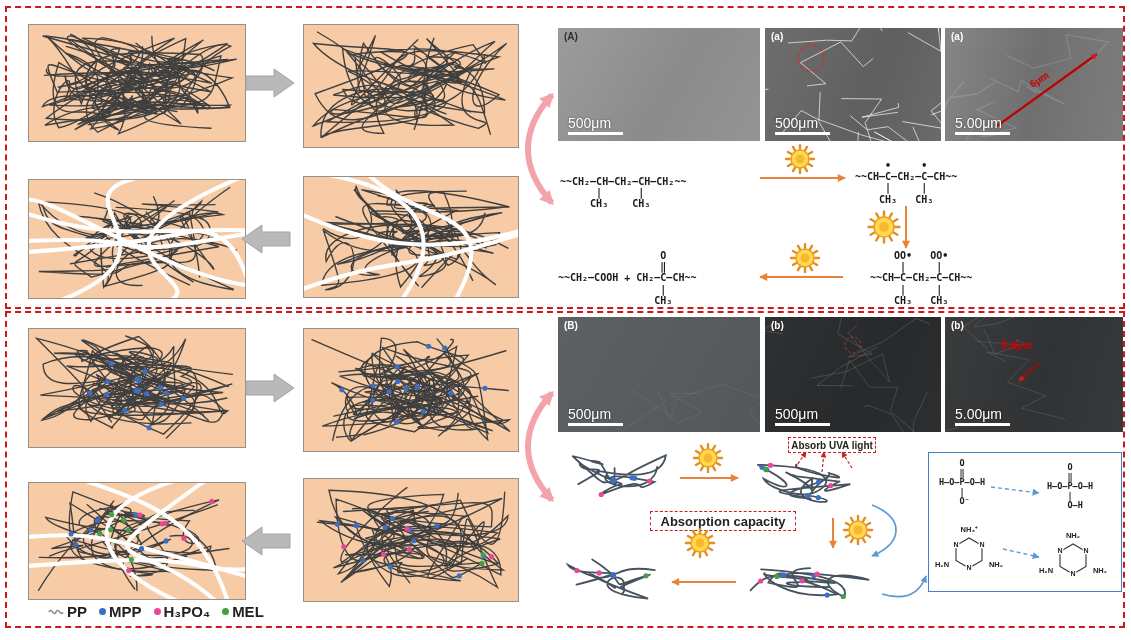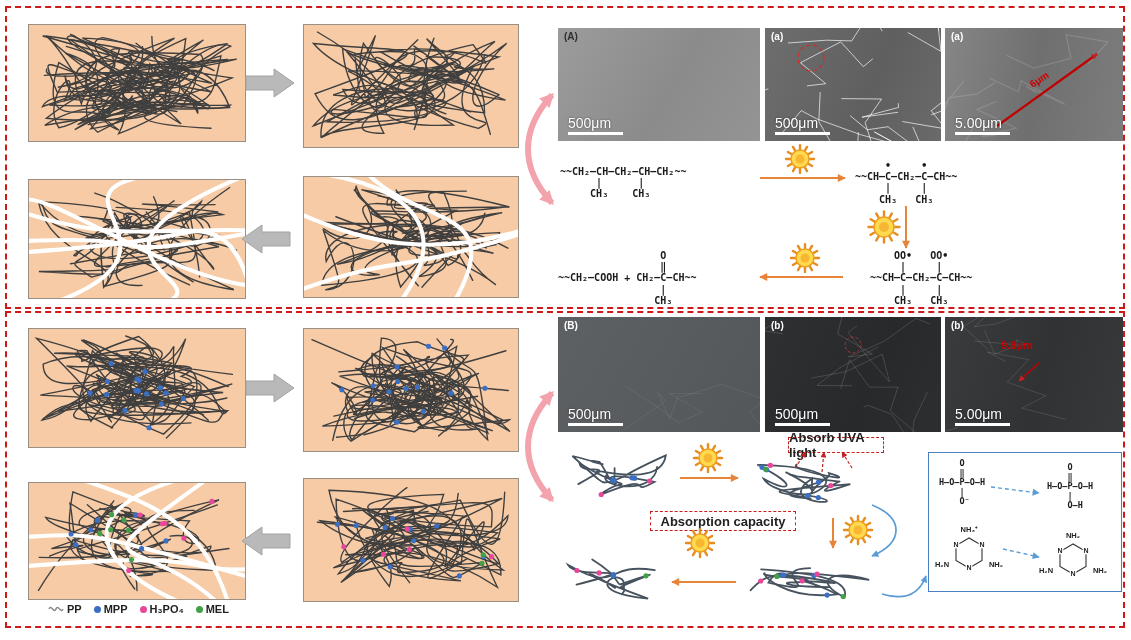--- a/index.html
+++ b/index.html
@@ -19,21 +19,21 @@
   .bga1{background:linear-gradient(110deg,#6e6e6e,#5f5f5f 60%,#6a6a6a)}
   .bga2{background:linear-gradient(100deg,#868686,#6f6f6f 50%,#7d7d7d)}
   .bgB{background:linear-gradient(120deg,#5e6164,#54575a)}
   .bgb1{background:linear-gradient(115deg,#2f3032,#28292b 60%,#2d2e30)}
   .bgb2{background:linear-gradient(105deg,#3a3b3d,#313234 55%,#38393b)}
   .chem{position:absolute;font-family:"DejaVu Sans Mono",monospace;white-space:pre;font-size:10px;line-height:1.12;color:#1a1a1a;font-weight:bold}
   .chem.small{font-size:8.5px;line-height:1.12}
   .redbox{position:absolute;border:1.6px dashed #c81e1e;background:#fff;color:#222;font-weight:bold;display:flex;align-items:center;justify-content:center}
   .bluebox{position:absolute;border:1.6px solid #4a7fc1;background:#fff}
   .anno-red{position:absolute;color:#cc0000;font-weight:bold}
-  .legend{position:absolute;display:flex;gap:12px;align-items:flex-start;font-size:11px;font-weight:bold;color:#222}
+  .legend{position:absolute;display:flex;gap:12px;align-items:flex-start;font-size:15px;font-weight:bold;color:#222}
   .legend .item{display:flex;align-items:center;gap:3px}
   .dot{width:7px;height:7px;border-radius:50%;display:inline-block}
   svg.overlay{position:absolute;left:0;top:0;pointer-events:none}
 </style>
 </head>
 <body>
 
 <div id="canvas">
 
   <div class="panel" style="left:5px;top:6px;width:1120px;height:303px"></div>
@@ -310,21 +310,21 @@
         <line x1="94" y1="46" x2="74" y2="64" stroke="#c00000" stroke-width="1.6" marker-end="url(#mRd)"></line>
       </svg>
     <span class="sem-label">(b)</span>
     <span class="anno-red" style="left:56px;top:22px;font-size:11px">9.8μm</span>
     <div class="scalebar">
         <span class="txt">5.00μm</span>
         <div class="bar"></div>
       </div>
   </div>
 
-  <div class="chem" style="left:560px;top:166px">~~CH₂—CH—CH₂—CH—CH₂~~
+  <div class="chem" style="left:560px;top:176px">~~CH₂—CH—CH₂—CH—CH₂~~
       |      |
      CH₃    CH₃</div>
   <div class="chem" style="left:855px;top:160px">     •     •
 ~~CH—C—CH₂—C—CH~~
      |     |
     CH₃   CH₃</div>
   <div class="chem" style="left:870px;top:250px">    OO•   OO•
      |     |
 ~~CH—C—CH₂—C—CH~~
      |     |
@@ -374,21 +374,21 @@
       <path d="M98.8 18.2 C45.0 9.6 65.8 43.1 11.8 12.7 C20.5 29.6 101.6 11.3 20.5 32.7" fill="none" stroke="#46525e" stroke-width="1.8" stroke-linecap="round"></path>
       <path d="M67.6 37.0 C74.2 9.4 12.9 39.0 92.1 46.5 C12.7 18.4 27.0 13.8 59.1 35.9" fill="none" stroke="#46525e" stroke-width="1.8" stroke-linecap="round"></path>
       <path d="M36.2 7.5 C84.2 37.1 39.6 37.7 94.5 22.5 C41.8 43.8 77.5 28.8 66.0 42.2" fill="none" stroke="#46525e" stroke-width="1.8" stroke-linecap="round"></path>
       <circle cx="57.5" cy="22.7" r="2.6" fill="#3a6fc4"></circle>
       <circle cx="57.1" cy="23.7" r="2.6" fill="#3a6fc4"></circle>
       <circle cx="43.1" cy="20.9" r="2.6" fill="#e8479b"></circle>
       <circle cx="20.9" cy="18.5" r="2.6" fill="#e8479b"></circle>
       <circle cx="90.0" cy="23.8" r="2.6" fill="#43a047"></circle>
     </svg>
 
-  <div class="redbox" style="left:788px;top:437px;width:96px;height:16px;font-size:13px">Absorb UVA light</div>
+  <div class="redbox" style="left:788px;top:437px;width:88px;height:16px;font-size:10px">Absorb UVA light</div>
   <div class="redbox" style="left:650px;top:511px;width:146px;height:20px;font-size:13px">Absorption capacity</div>
 
   <div class="bluebox" style="left:928px;top:452px;width:194px;height:140px">
     <svg class="fx" id="bluefx" width="194" height="140">
         <polygon points="40.0,85.0 27.0,92.5 27.0,107.5 40.0,115.0 53.0,107.5 53.0,92.5" fill="none" stroke="#333" stroke-width="1.1"></polygon>
         <text x="27.0" y="92.5" text-anchor="middle" dominant-baseline="middle" font-size="7" fill="#222" stroke="#fff" stroke-width="2.5" paint-order="stroke" font-weight="bold">N</text>
         <text x="53.0" y="92.5" text-anchor="middle" dominant-baseline="middle" font-size="7" fill="#222" stroke="#fff" stroke-width="2.5" paint-order="stroke" font-weight="bold">N</text>
         <text x="40.0" y="115.0" text-anchor="middle" dominant-baseline="middle" font-size="7" fill="#222" stroke="#fff" stroke-width="2.5" paint-order="stroke" font-weight="bold">N</text>
         <text x="40" y="79" text-anchor="middle" font-size="7.5" fill="#222" font-weight="bold">NH₃⁺</text>
         <text x="13" y="114" text-anchor="middle" font-size="7.5" fill="#222" font-weight="bold">H₂N</text>

